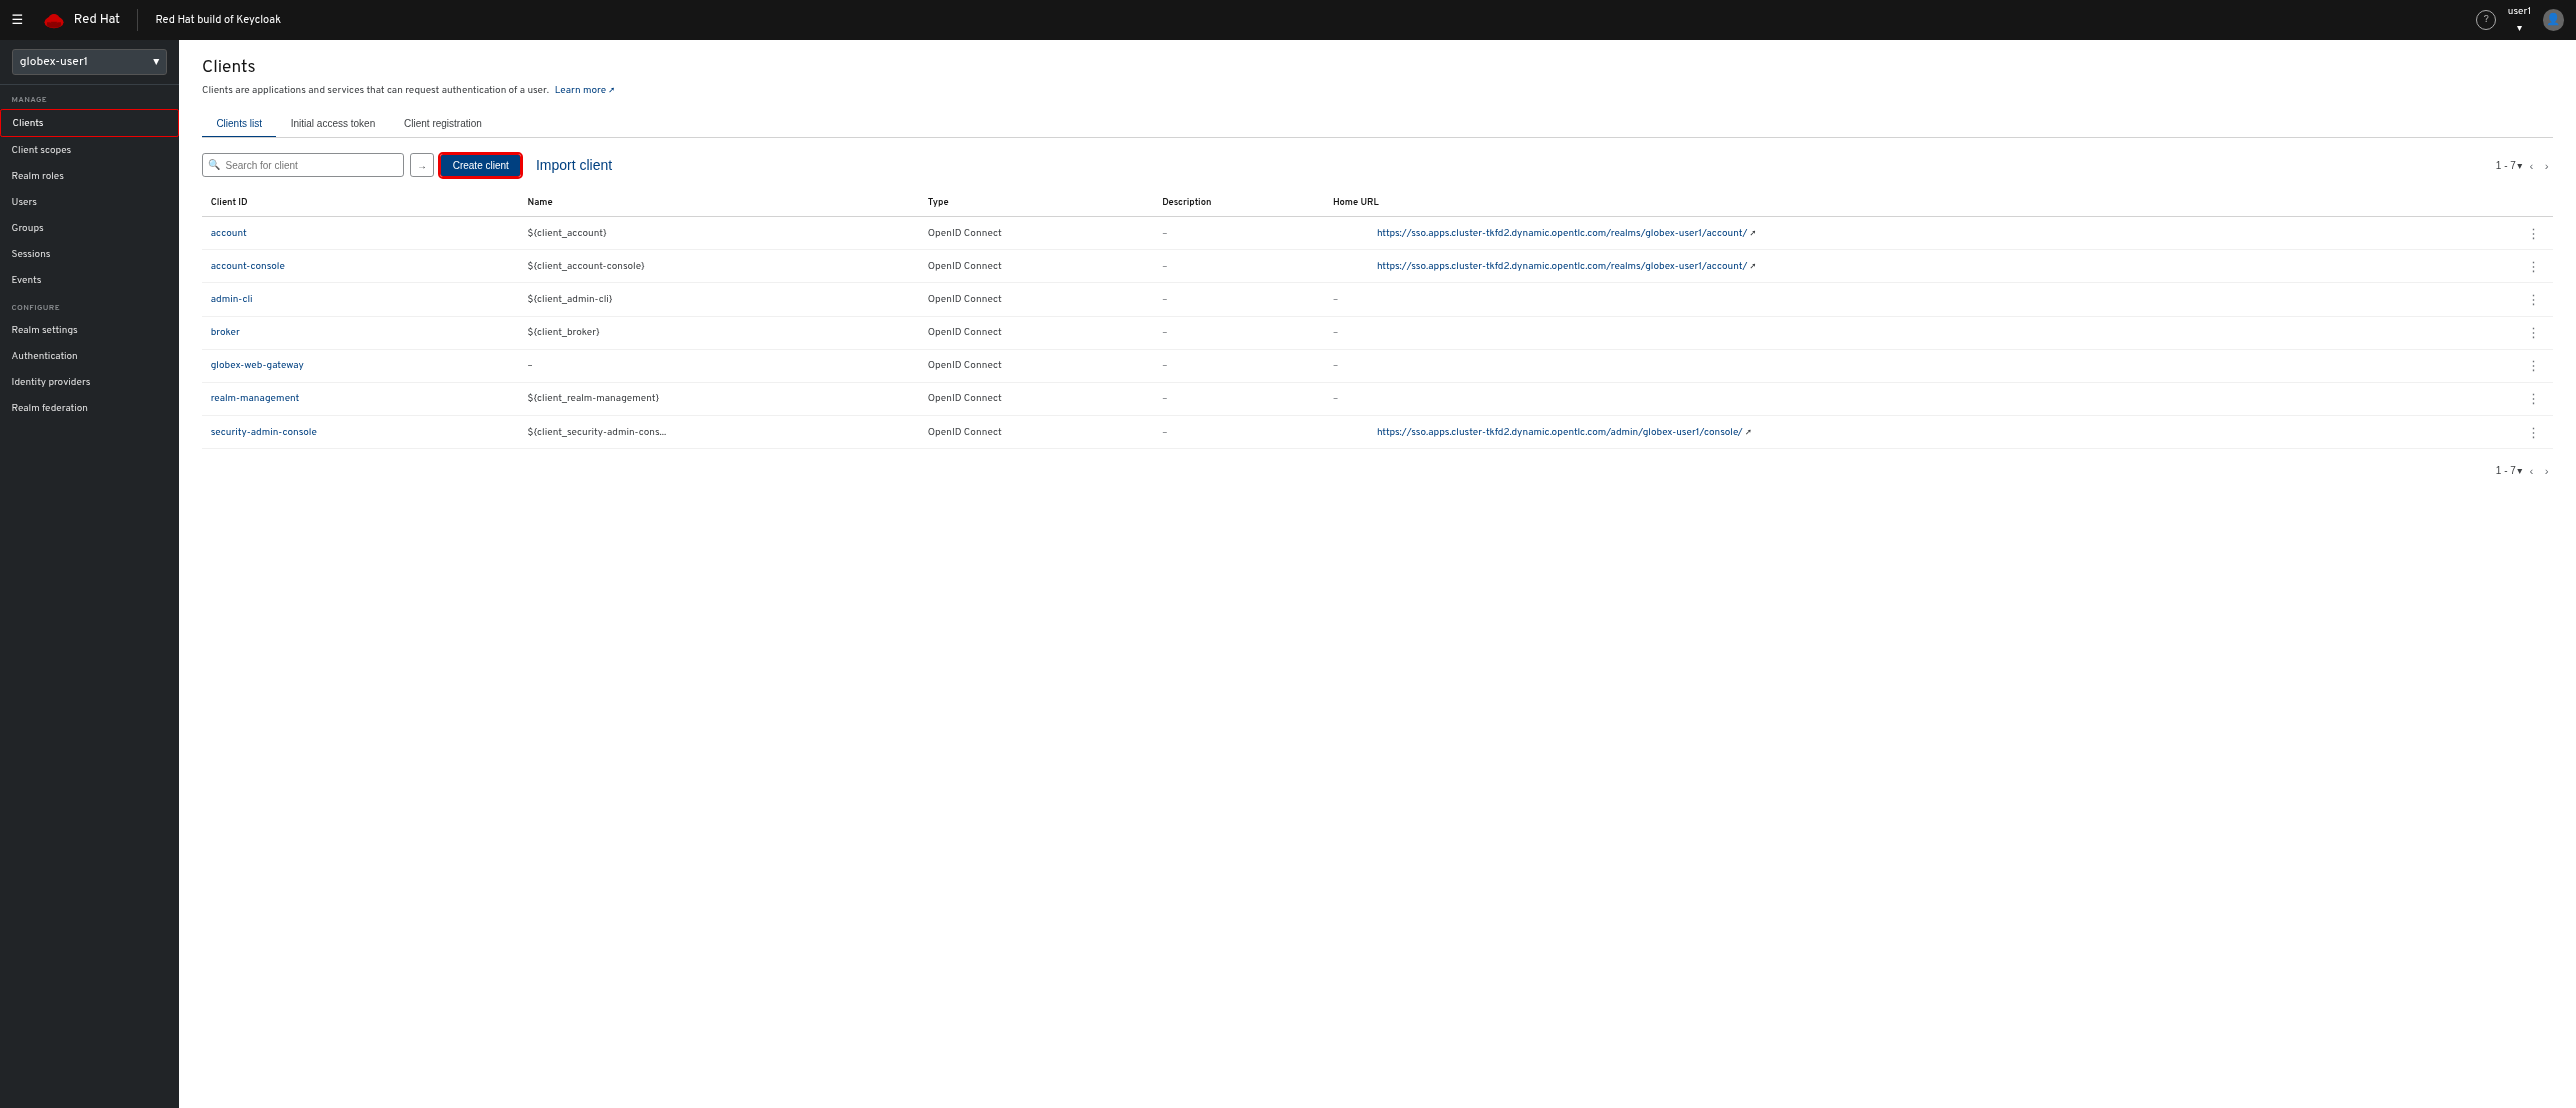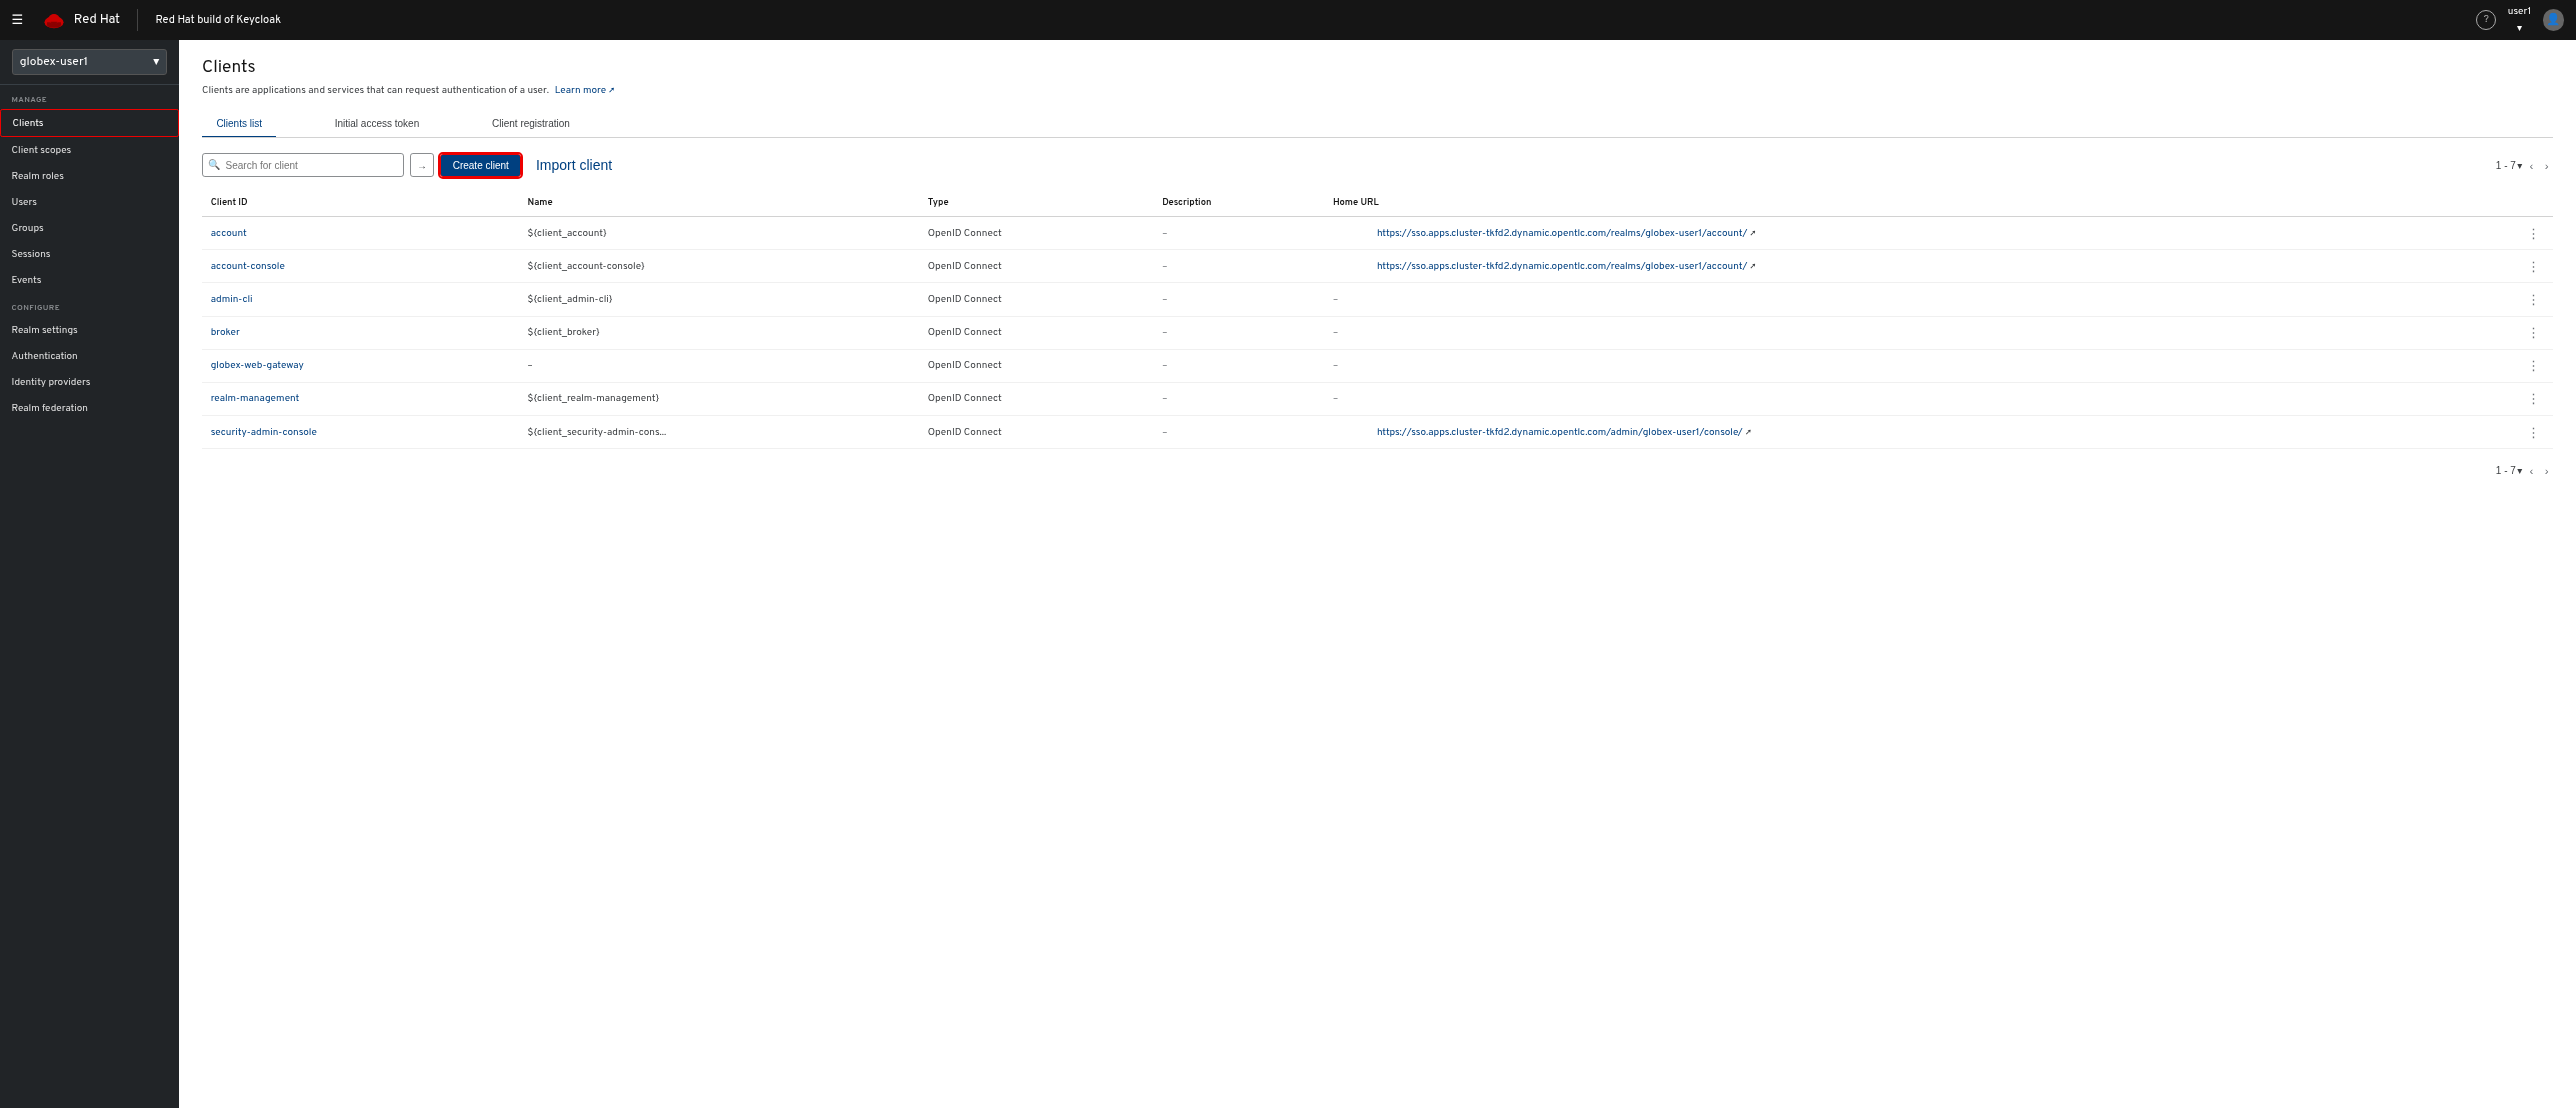--- a/index.html
+++ b/index.html
@@ -90,21 +90,21 @@
       overflow-y: auto;
       padding: 17.3px 23px;
       background: #fff;
     }
     .page-title { font-size: 17.3px; font-weight: 400; color: #151515; margin-bottom: 4.3px; }
     .page-subtitle { font-size: 10px; color: #3c3f42; margin-bottom: 14.4px; display: flex; align-items: flex-start; gap: 5.8px; }
     .learn-more { color: #004080; text-decoration: none; display: flex; align-items: center; gap: 2.9px; }
     .external-icon { font-size: 8.7px; }
 
     
-    .tabs { display: flex; border-bottom: 0.7px solid #d2d2d2; margin-bottom: 14.4px; gap: 44px; }
+    .tabs { display: flex; border-bottom: 0.7px solid #d2d2d2; margin-bottom: 14.4px; }
     .tab {
       padding: 7.2px 14.4px;
       cursor: pointer;
       font-size: 10px;
       color: #3c3f42;
       border-bottom: 1.4px solid transparent;
       margin-bottom: -0.7px;
       background: none;
       border-top: none;
       border-left: none;

